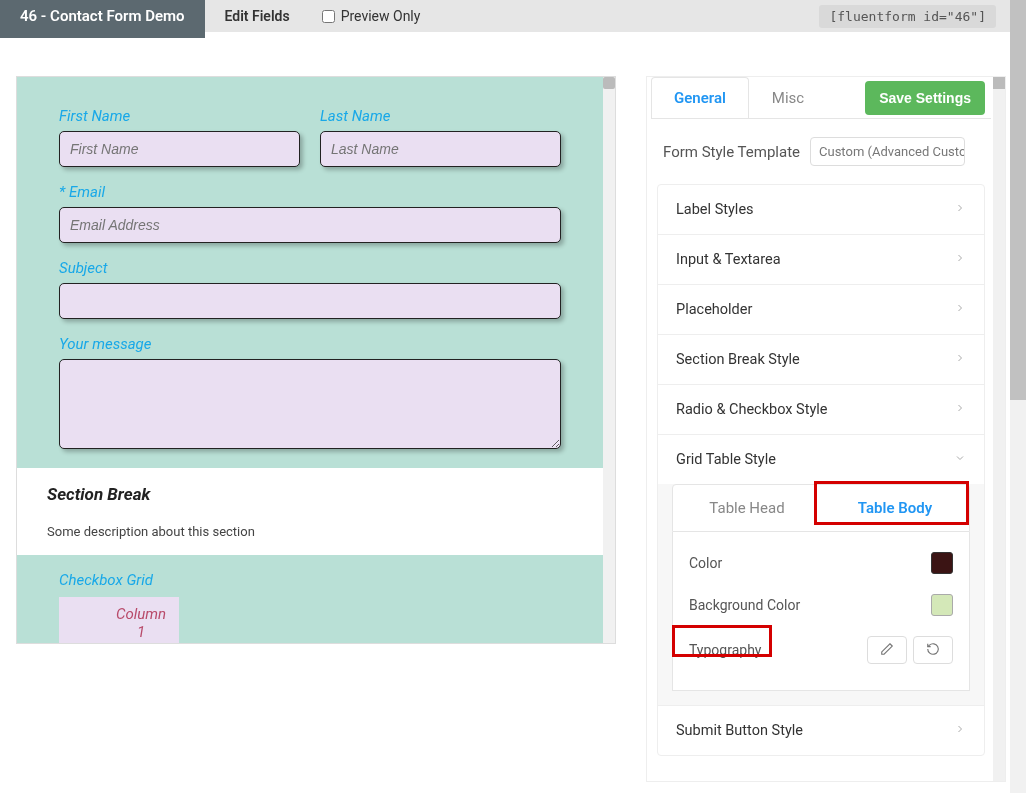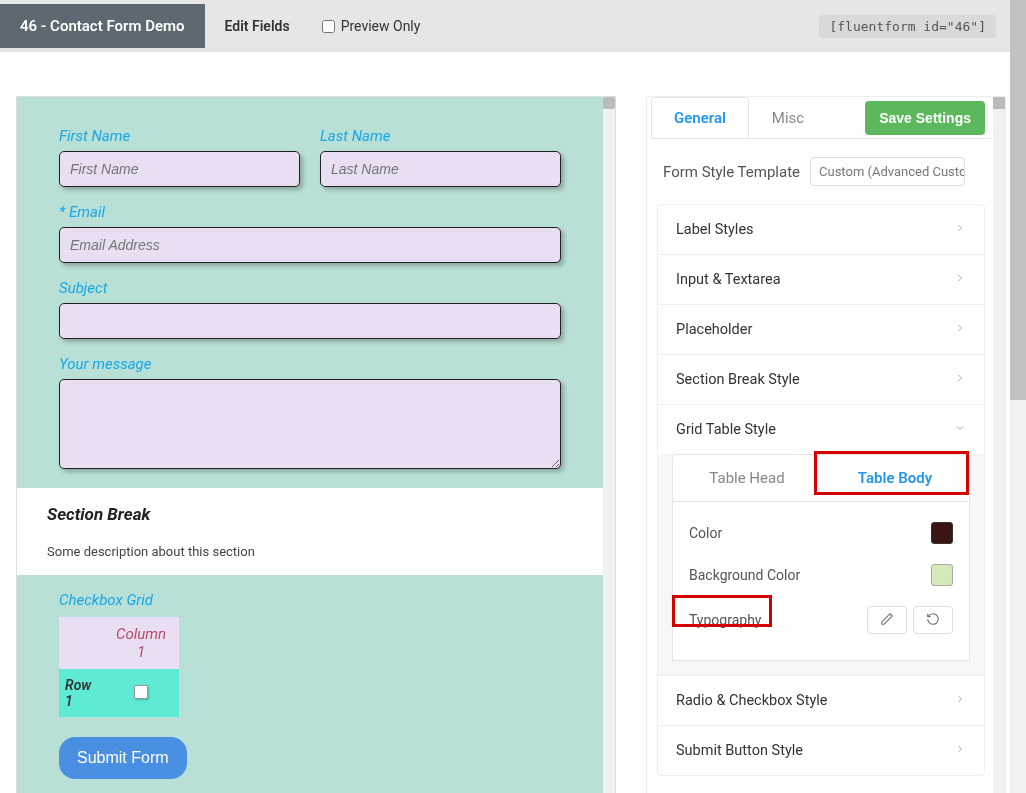--- a/index.html
+++ b/index.html
@@ -1,27 +1,27 @@
 <!DOCTYPE html>
 <html><head>
 <meta charset="utf-8">
 <style>
 * { box-sizing: border-box; margin: 0; padding: 0; }
 body { font-family: -apple-system, BlinkMacSystemFont, "Segoe UI", Roboto, Arial, sans-serif; background: #fff; font-size: 14px; color: #333; }
 
-.topbar { display: flex; align-items: center; background: #e6e6e6; height: 52px; }
+.topbar { display: flex; align-items: center; background: #e6e6e6; height: 32px; }
 .topbar-title { background: #5c6970; color: #fff; font-weight: 600; padding: 0 20px; height: 44px; display: flex; align-items: center; font-size: 15px; }
 .topbar-link { color: #333; padding: 0 20px; font-weight: 600; font-size: 14px; }
 .topbar-checkbox { display: flex; align-items: center; gap: 6px; padding: 0 12px; }
 .topbar-checkbox input { width: 13px; height: 13px; }
 .shortcode { margin-left: auto; margin-right: 30px; background: #d9d9d9; padding: 4px 10px; border-radius: 3px; font-family: monospace; font-size: 13px; color: #555; }
 
 .main { display: flex; gap: 30px; padding: 44px 0 16px 16px; background: #fff; }
 
-.preview-wrap { position: relative; width: 600px; border: 1px solid #ddd; height: 706px; overflow: hidden; }
+.preview-wrap { position: relative; width: 600px; border: 1px solid #ddd; height: 568px; overflow: hidden; }
 .preview-scroll { position: absolute; right: 0; top: 0; width: 12px; height: 100%; background: #f1f1f1; }
 .preview-scroll-thumb { position: absolute; top: 0; left: 0; width: 12px; height: 12px; background: #bbb; border-radius: 2px; }
 .preview { padding: 30px 42px 30px 42px; background: #b9e0d6; margin: 0 12px 0 0; }
 
 .form-row { display: flex; gap: 20px; margin-bottom: 16px; }
 .form-col { flex: 1; }
 .form-label { color: #18a8e8; font-style: italic; font-size: 15px; margin-bottom: 6px; display: block; }
 .form-label .req { color: #18a8e8; }
 .form-input { width: 100%; background: #eadff2; border: 1.5px solid #222; border-radius: 5px; padding: 9px 10px; font-style: italic; font-size: 14px; box-shadow: 3px 3px 4px rgba(0,0,0,0.25); color: #444; }
 .form-textarea { width: 100%; background: #eadff2; border: 1.5px solid #222; border-radius: 5px; padding: 9px 10px; height: 90px; resize: both; box-shadow: 3px 3px 4px rgba(0,0,0,0.25); }
@@ -193,20 +193,28 @@
           <div class="acc-head">
             <span>Placeholder</span>
             <span class="chev"><svg viewBox="0 0 24 24" fill="none" stroke="currentColor" stroke-width="2">
                   <polyline points="9 18 15 12 9 6"></polyline>
                 </svg></span>
           </div>
         </div>
         <div class="acc-item">
           <div class="acc-head">
             <span>Section Break Style</span>
+            <span class="chev"><svg viewBox="0 0 24 24" fill="none" stroke="currentColor" stroke-width="2">
+                  <polyline points="9 18 15 12 9 6"></polyline>
+                </svg></span>
+          </div>
+        </div>
+        <div class="acc-item">
+          <div class="acc-head">
+            <span>Radio &amp; Checkbox Style</span>
             <span class="chev"><svg viewBox="0 0 24 24" fill="none" stroke="currentColor" stroke-width="2">
                   <polyline points="9 18 15 12 9 6"></polyline>
                 </svg></span>
           </div>
         </div>
         <div class="acc-item">
           <div class="acc-head">
             <span>Grid Table Style</span>
             <span class="chev"><svg viewBox="0 0 24 24" fill="none" stroke="currentColor" stroke-width="2">
                   <polyline points="6 9 12 15 18 9"></polyline>
@@ -242,28 +250,20 @@
                   </div>
                 </div>
               </div>
             </div>
             <div class="hl-red" style="left:156px; top:-3px; width:155px; height:44px;"></div>
             <div class="hl-red" style="left:14px; top:141px; width:100px; height:32px;"></div>
           </div>
         </div>
         <div class="acc-item">
           <div class="acc-head">
-            <span>Radio &amp; Checkbox Style</span>
-            <span class="chev"><svg viewBox="0 0 24 24" fill="none" stroke="currentColor" stroke-width="2">
-                  <polyline points="9 18 15 12 9 6"></polyline>
-                </svg></span>
-          </div>
-        </div>
-        <div class="acc-item">
-          <div class="acc-head">
             <span>Submit Button Style</span>
             <span class="chev"><svg viewBox="0 0 24 24" fill="none" stroke="currentColor" stroke-width="2">
                   <polyline points="9 18 15 12 9 6"></polyline>
                 </svg></span>
           </div>
         </div>
       </div>
     </div>
     <div class="side-scroll">
       <div class="side-scroll-thumb"></div>

